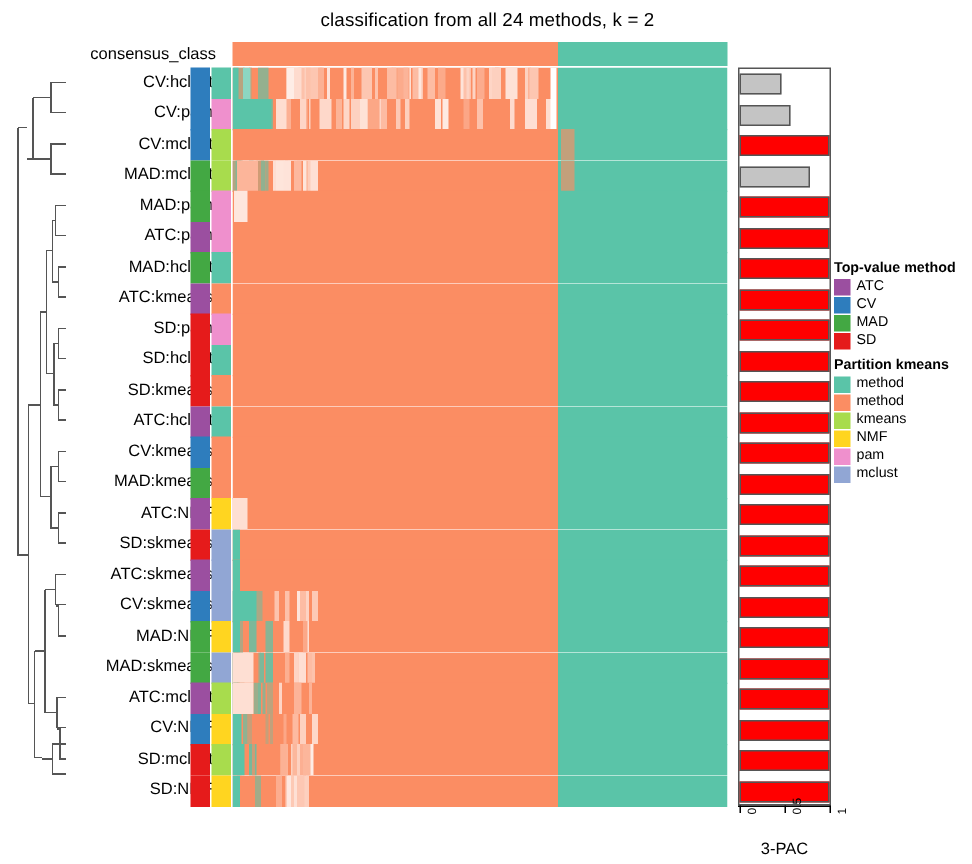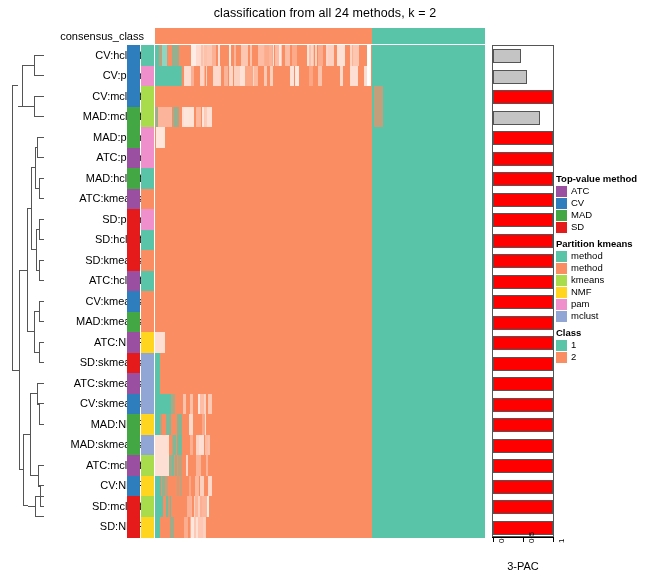--- a/index.html
+++ b/index.html
@@ -566,24 +566,13 @@
       </div>
       <div class="legend-item">
         <span class="legend-swatch" style="background: rgb(239, 144, 205);"></span>
         <span class="legend-label">pam</span>
       </div>
       <div class="legend-item">
         <span class="legend-swatch" style="background: rgb(145, 166, 212);"></span>
         <span class="legend-label">mclust</span>
       </div>
     </div>
-    <div class="legend-group">
-      <div class="legend-title">Class</div>
-      <div class="legend-item">
-        <span class="legend-swatch" style="background: rgb(90, 196, 168);"></span>
-        <span class="legend-label">1</span>
-      </div>
-      <div class="legend-item">
-        <span class="legend-swatch" style="background: rgb(251, 141, 99);"></span>
-        <span class="legend-label">2</span>
-      </div>
-    </div>
   </div>
 
 </body></html>

